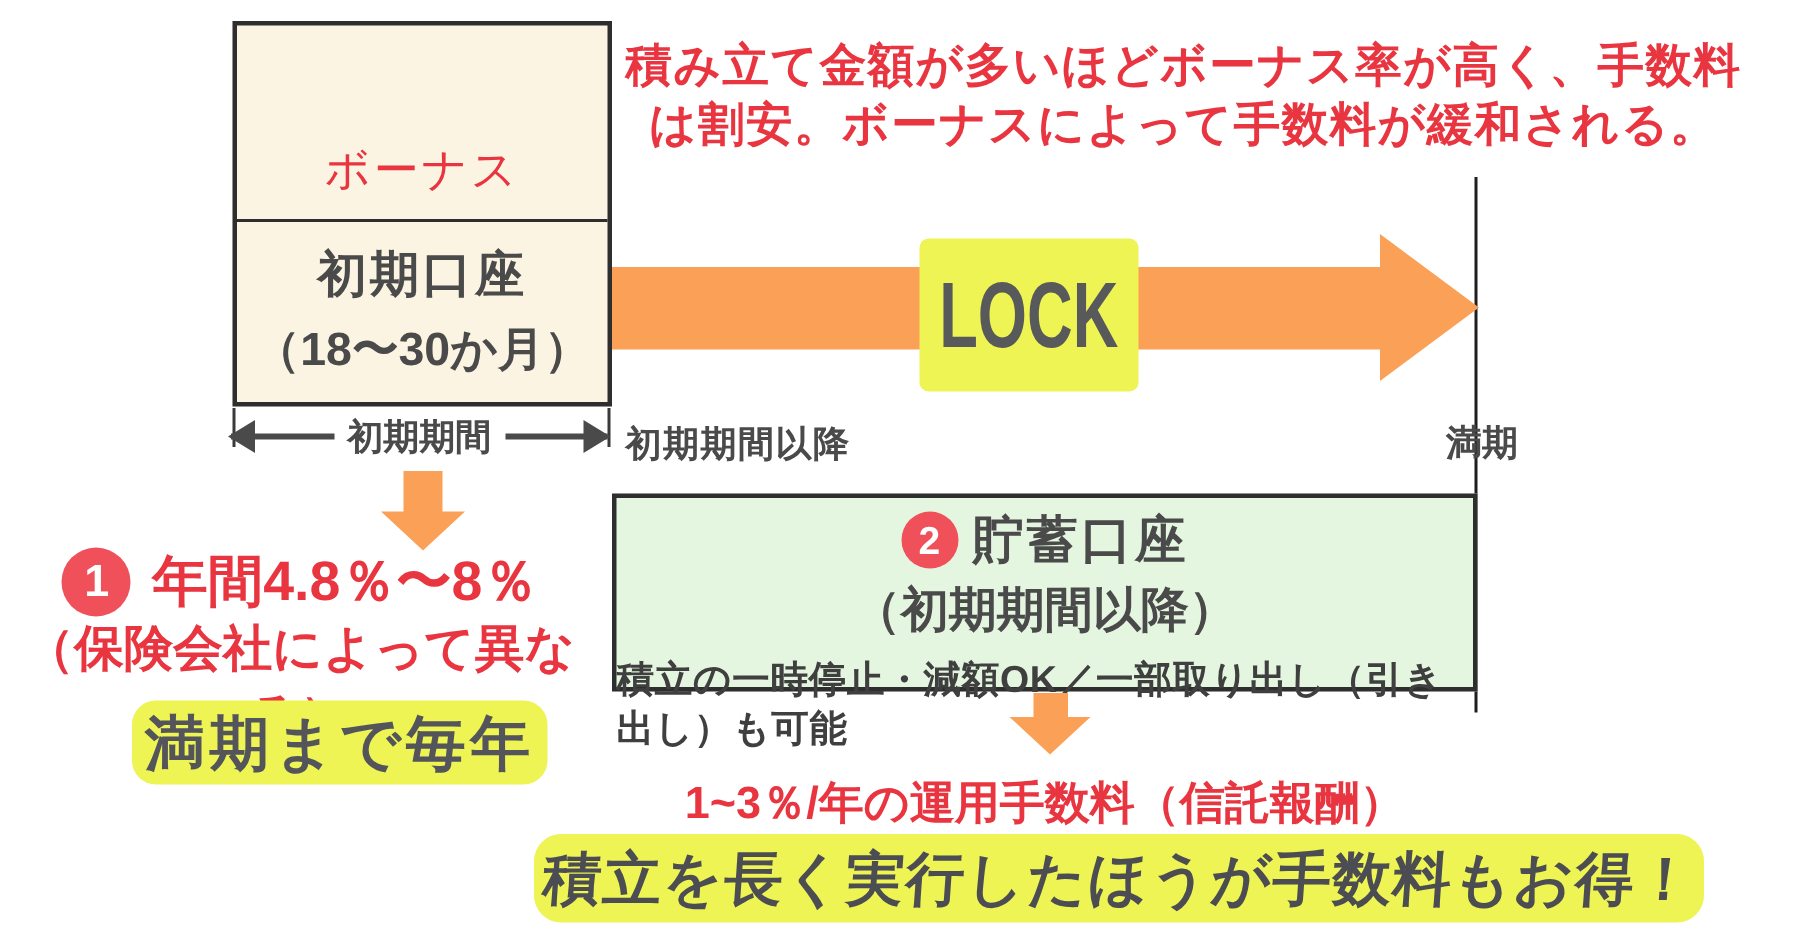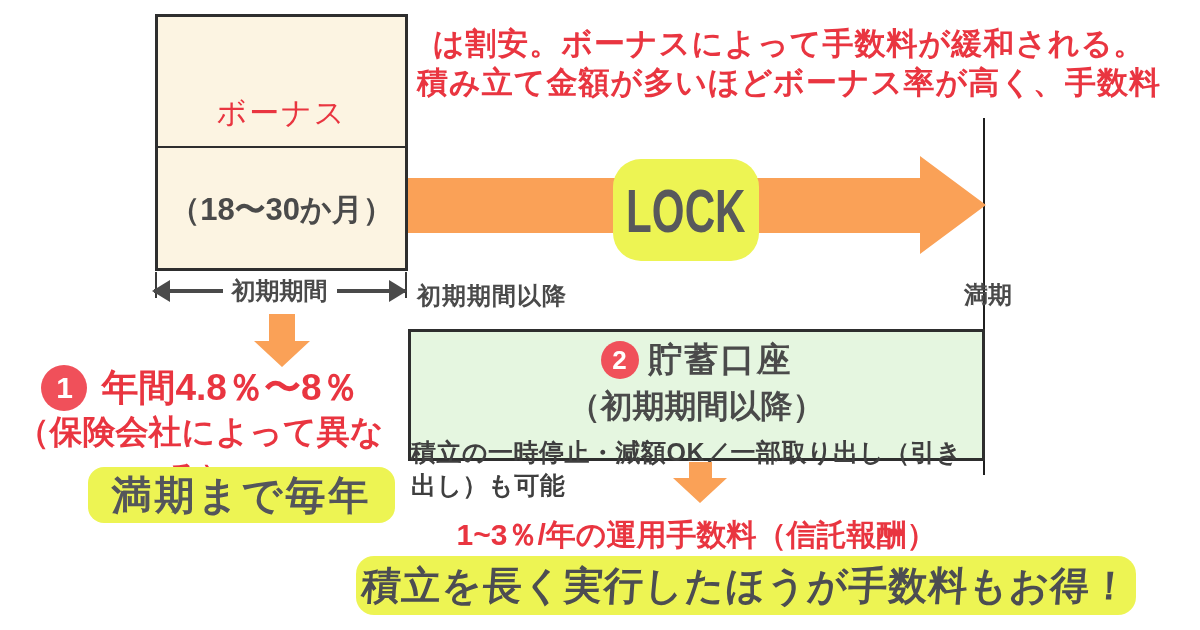--- a/index.html
+++ b/index.html
@@ -29,21 +29,21 @@
 
   
   .vline{position:absolute;left:983px;top:118px;width:2px;height:357px;background:#1f1f1f;}
 
   
   .h-arrow{position:absolute;left:408px;top:150px;}
   .orange-fill{fill:var(--orange);}
 
   
   .lock-badge{position:absolute;left:613px;top:159px;width:146px;height:102px;
-    background:var(--yellow);border-radius:28px;display:flex;align-items:center;justify-content:center;}
+    background:var(--yellow);border-radius:6px;display:flex;align-items:center;justify-content:center;}
   .lock-text{color:var(--lock_text);font-size:62px;font-weight:800;letter-spacing:0px;
     transform:scaleX(0.68);white-space:nowrap;}
 
   
   .tick{position:absolute;width:2px;height:26px;background:#3a3a3a;top:272px;}
   .tick.l{left:155px;} .tick.r{left:405px;}
   .measure{position:absolute;left:154px;top:278px;width:251px;height:26px;
     display:flex;align-items:center;gap:9px;}
   .mline{flex:1;height:4px;background:#4a4a4a;position:relative;}
   .mline.left::before{content:"";position:absolute;left:-2px;top:-9px;
@@ -62,21 +62,21 @@
   
   .point1-line1{position:absolute;left:0px;top:363px;width:400px;display:flex;
     align-items:center;justify-content:center;gap:14px;}
   .num-circle{display:inline-flex;align-items:center;justify-content:center;
     background:var(--circle_red);color:#fff;border-radius:50%;font-weight:700;}
   .nc1{width:46px;height:46px;font-size:30px;}
   .rate-text{color:var(--red);font-size:37px;font-weight:700;}
   .point1-line2{position:absolute;left:0px;top:410px;width:400px;text-align:center;
     color:var(--red);font-size:33px;font-weight:700;}
   .badge{background:var(--yellow);display:flex;align-items:center;justify-content:center;}
-  .badge1{position:absolute;left:88px;top:467px;width:307px;height:56px;border-radius:16px;}
+  .badge1{position:absolute;left:88px;top:467px;width:277px;height:56px;border-radius:16px;}
   .badge1 .badge-text{color:#54555b;font-size:40px;font-weight:800;letter-spacing:3px;}
 
   
   .sav-box{position:absolute;left:408px;top:329px;width:577px;height:132px;
     background:var(--green);border:3px solid var(--border);
     display:flex;flex-direction:column;align-items:center;padding-top:5px;}
   .sav-title-row{display:flex;align-items:center;gap:10px;}
   .nc2{width:38px;height:38px;font-size:26px;}
   .sav-title{color:#4a4a4a;font-size:34px;font-weight:700;letter-spacing:2px;}
   .sav-sub{color:#4a4a4a;font-size:32px;font-weight:700;margin-top:2px;}
@@ -88,39 +88,40 @@
   .badge2{position:absolute;left:356px;top:556px;width:780px;height:59px;border-radius:18px;}
   .badge2 .badge-text{color:#4c4d52;font-size:39px;font-weight:800;letter-spacing:1px;
     transform:skewX(-4deg);white-space:nowrap;}
 </style>
 </head>
 <body>
 
 <div class="stage">
 
   <div class="headline">
+    <div>積み立て金額が多いほどボーナス率が高く、手数料</div>
     <div>は割安。ボーナスによって手数料が緩和される。</div>
-    <div>積み立て金額が多いほどボーナス率が高く、手数料</div>
   </div>
 
   <div class="vline"></div>
 
   <svg class="h-arrow" width="580" height="110" viewBox="0 0 580 110">
     <polygon class="orange-fill" points="0,28 512,28 512,6 578,55 512,104 512,83 0,83"></polygon>
   </svg>
 
   <div class="lock-badge">
     <span class="lock-text">LOCK</span>
   </div>
 
   <div class="init-box">
     <div class="bonus-sec">
       <span class="bonus-label">ボーナス</span>
     </div>
     <div class="acct-sec">
+      <div class="acct-title">初期口座</div>
       <div class="acct-sub">（18〜30か月）</div>
     </div>
   </div>
 
   <div class="tick l"></div>
   <div class="tick r"></div>
   <div class="measure">
     <div class="mline left"></div>
     <span class="measure-label">初期期間</span>
     <div class="mline right"></div>

